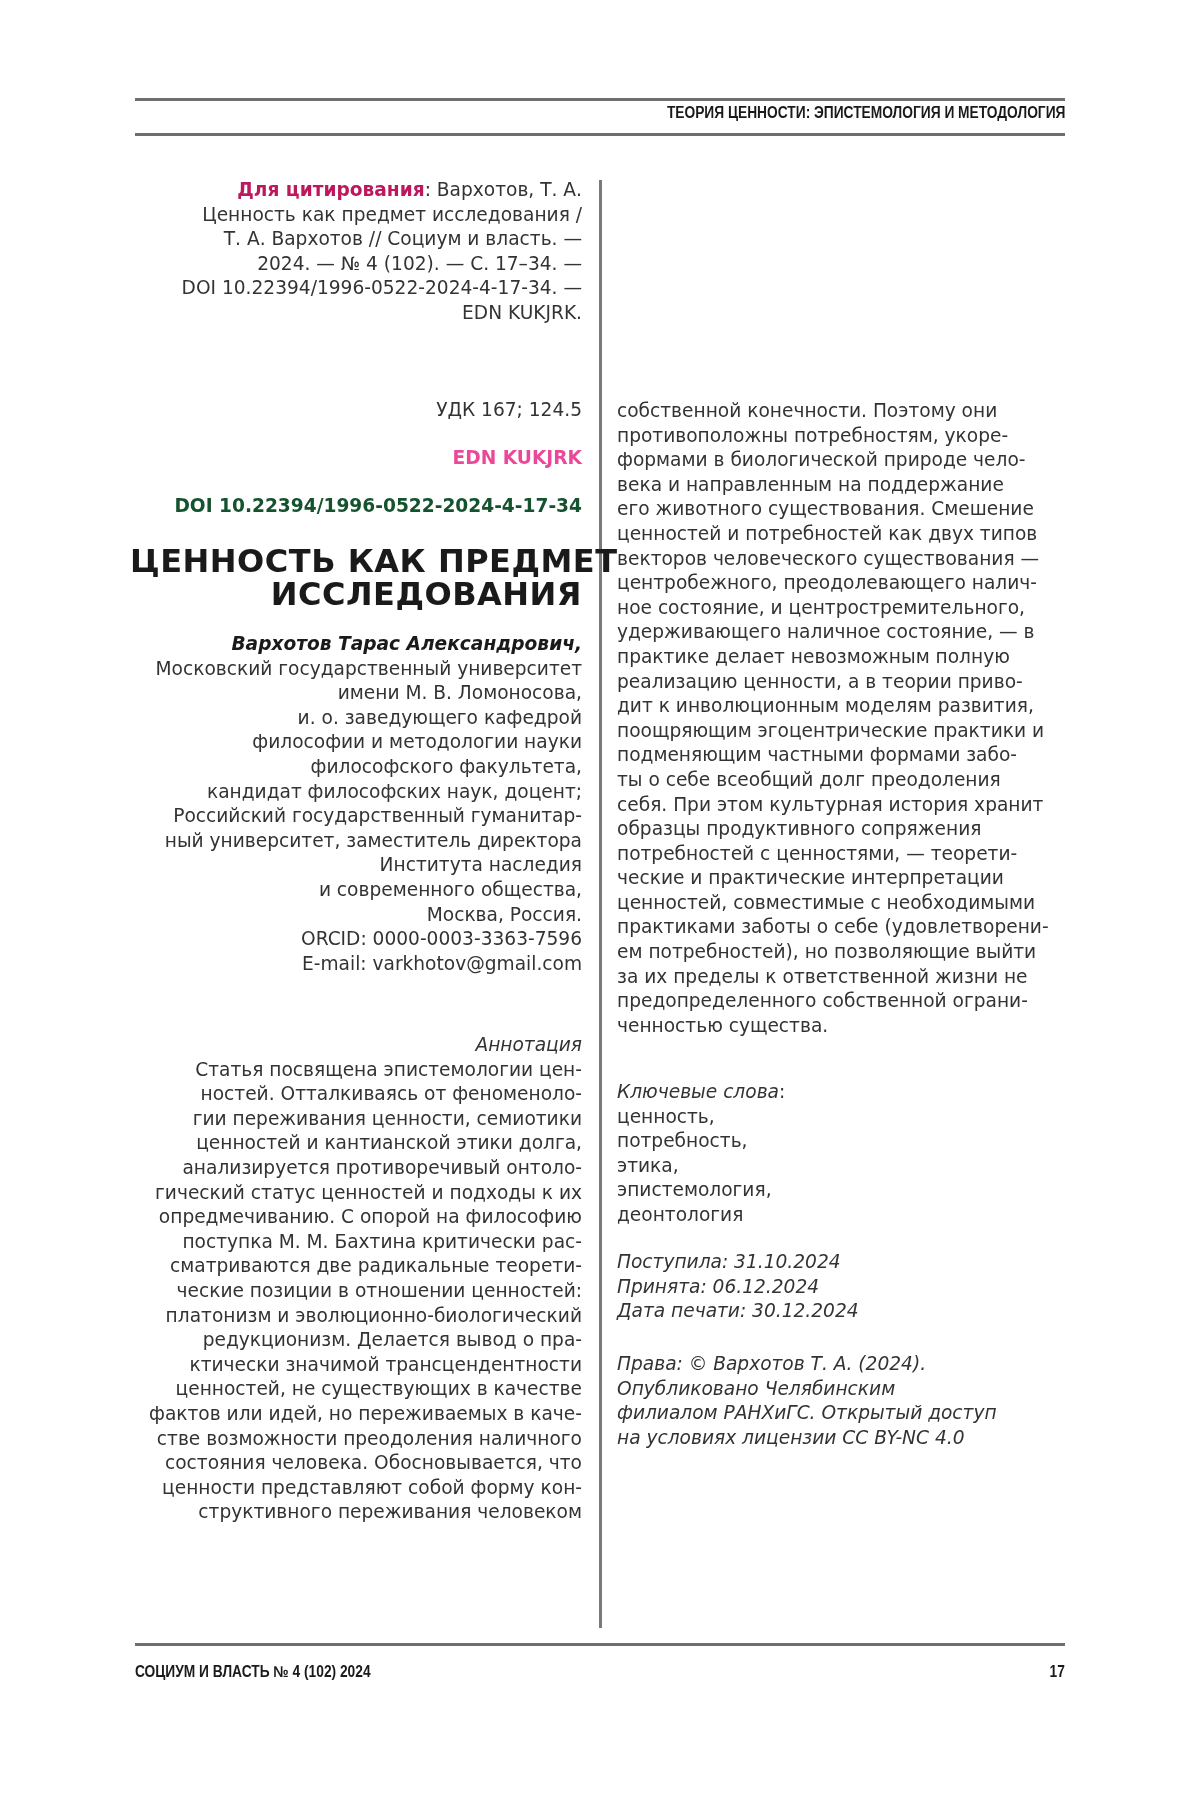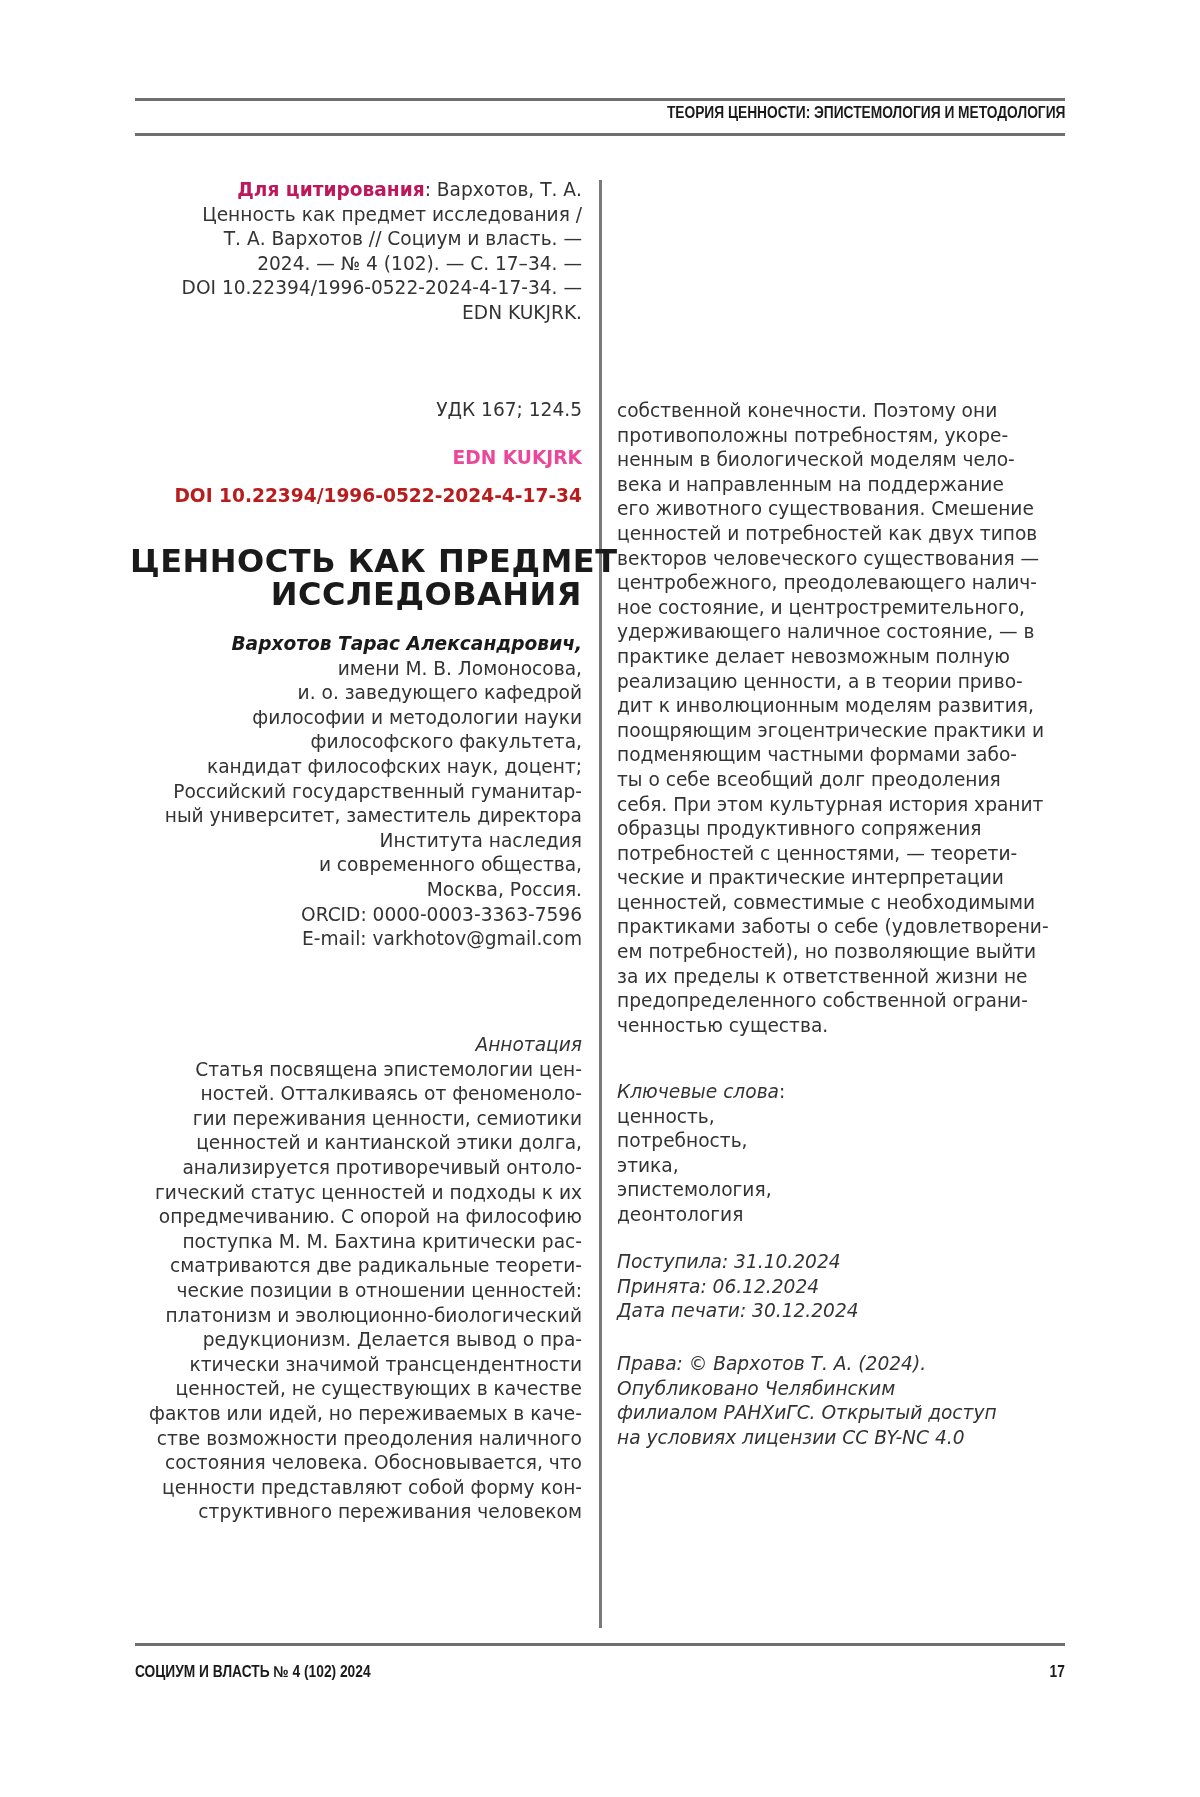--- a/index.html
+++ b/index.html
@@ -10,21 +10,21 @@
                   font-weight: bold; font-size: 16px; color: #1a1a1a; transform: scaleX(0.86); transform-origin: right center;
                   white-space: nowrap; letter-spacing: 0; }
   .divider { position: absolute; left: 599px; top: 180px; width: 3px; height: 1448px; background: #7a7a7a; }
   .left-col { position: absolute; left: 130px; width: 452px; text-align: right; }
   .right-col { position: absolute; left: 617px; width: 460px; text-align: left; }
   .txt { font-size: 18.6px; line-height: 24.6px; color: #333; }
   .citation { top: 178px; }
   .citation b { font-weight: bold; color: #be185d; }
   .udc { top: 398px; }
   .edn { top: 446px; font-weight: bold; color: #ec4899; }
-  .doi { top: 484px; font-weight: bold; color: #b91c1c; }
+  .doi { top: 494px; font-weight: bold; color: #14532d; }
   .title { top: 545px; font-size: 32px; line-height: 33px; font-weight: bold; color: #1a1a1a; letter-spacing: 0.5px; }
   .author { top: 632px; }
   .author .name { font-weight: bold; font-style: italic; color: #1a1a1a; }
   .annotation { top: 1001px; margin-top: 32px; }
   .annotation .label { font-style: italic; }
   .body-right { top: 399px; }
   .keywords { top: 1080px; }
   .keywords .label, .dates, .rights { font-style: italic; }
   .dates { top: 1250px; }
   .rights { top: 1352px; }
@@ -56,20 +56,21 @@
 <div class="left-col txt edn">EDN KUKJRK</div>
 <div class="left-col txt doi">DOI 10.22394/1996-0522-2024-4-17-34</div>
 
 <div class="left-col title">
   <span class="line">ЦЕННОСТЬ КАК ПРЕДМЕТ</span>
   <span class="line">ИССЛЕДОВАНИЯ</span>
 </div>
 
 <div class="left-col txt author">
   <span class="line name">Вархотов Тарас Александрович,</span>
+  <span class="line">Московский государственный университет</span>
   <span class="line">имени М. В. Ломоносова,</span>
   <span class="line">и. о. заведующего кафедрой</span>
   <span class="line">философии и методологии науки</span>
   <span class="line">философского факультета,</span>
   <span class="line">кандидат философских наук, доцент;</span>
   <span class="line">Российский государственный гуманитар-</span>
   <span class="line">ный университет, заместитель директора</span>
   <span class="line">Института наследия</span>
   <span class="line">и современного общества,</span>
   <span class="line">Москва, Россия.</span>
@@ -96,21 +97,21 @@
   <span class="line">фактов или идей, но переживаемых в каче-</span>
   <span class="line">стве возможности преодоления наличного</span>
   <span class="line">состояния человека. Обосновывается, что</span>
   <span class="line">ценности представляют собой форму кон-</span>
   <span class="line">структивного переживания человеком</span>
 </div>
 
 <div class="right-col txt body-right">
   <span class="line">собственной конечности. Поэтому они</span>
   <span class="line">противоположны потребностям, укоре-</span>
-  <span class="line">ненным в биологической моделям чело-</span>
+  <span class="line">формами в биологической природе чело-</span>
   <span class="line">века и направленным на поддержание</span>
   <span class="line">его животного существования. Смешение</span>
   <span class="line">ценностей и потребностей как двух типов</span>
   <span class="line">векторов человеческого существования —</span>
   <span class="line">центробежного, преодолевающего налич-</span>
   <span class="line">ное состояние, и центростремительного,</span>
   <span class="line">удерживающего наличное состояние, — в</span>
   <span class="line">практике делает невозможным полную</span>
   <span class="line">реализацию ценности, а в теории приво-</span>
   <span class="line">дит к инволюционным моделям развития,</span>

